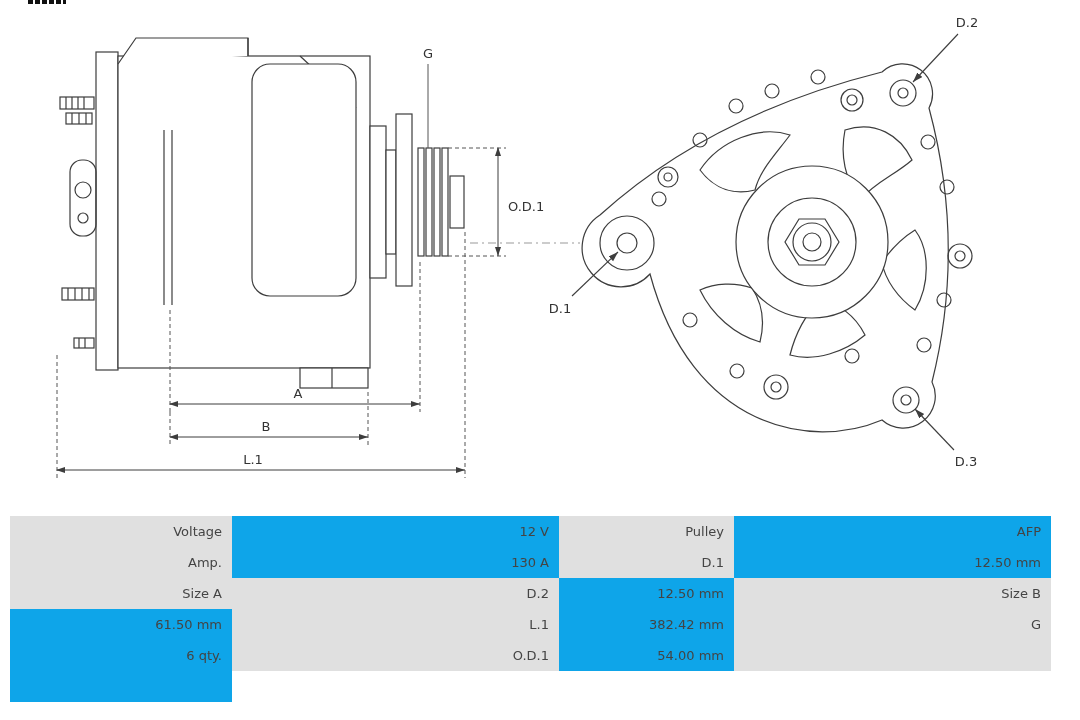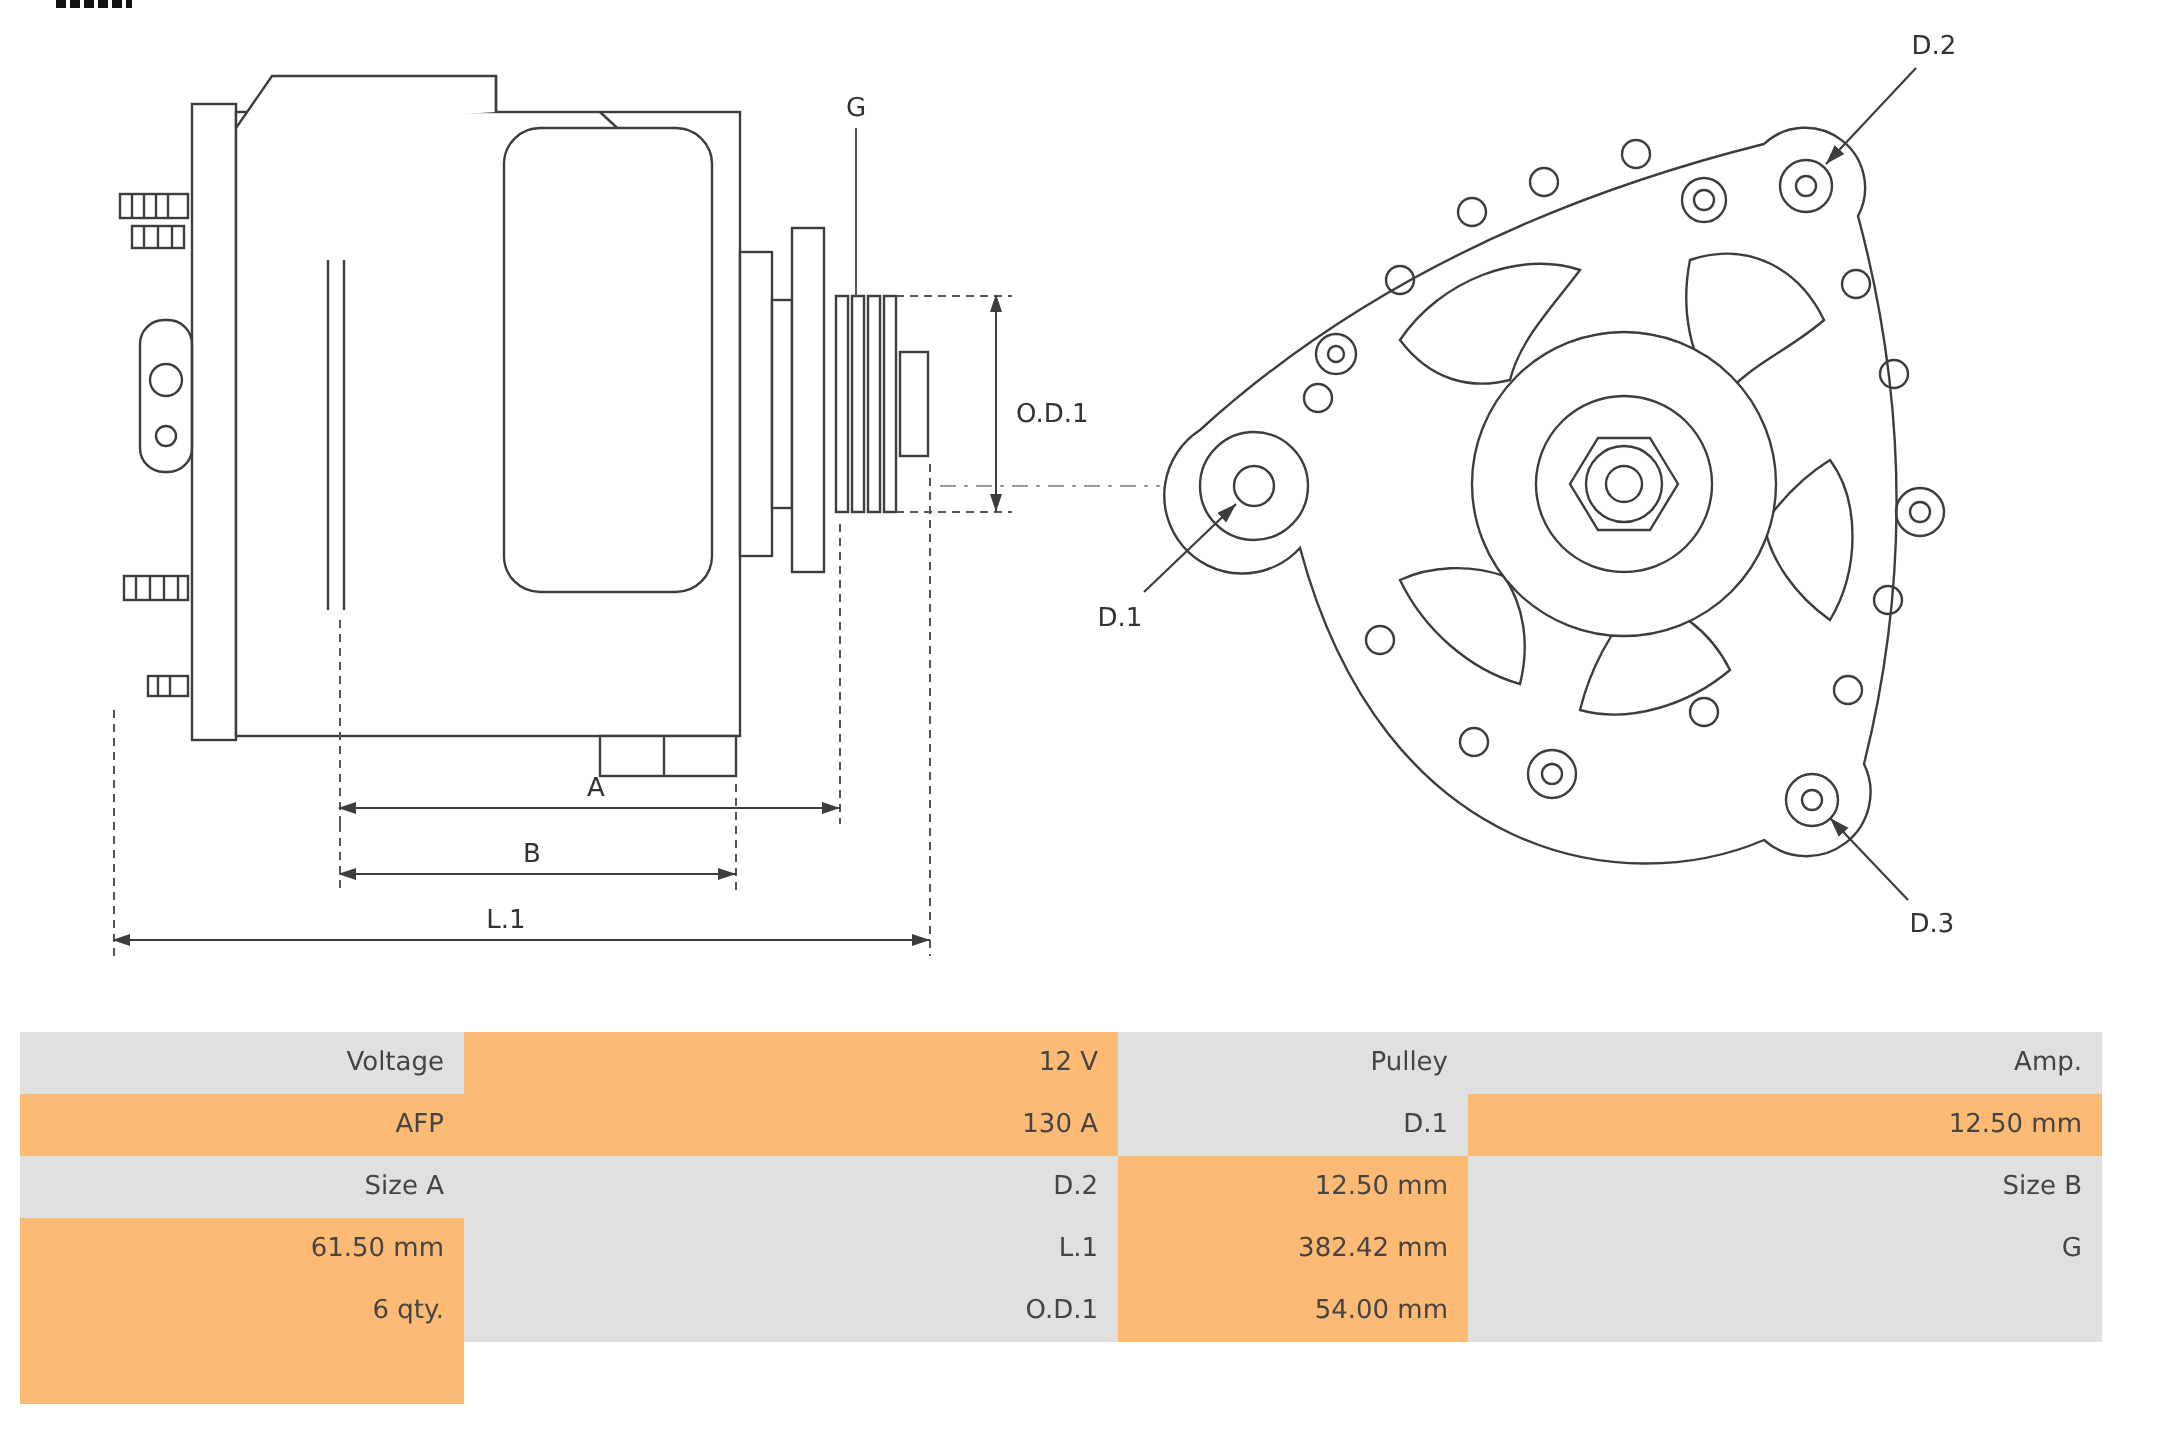--- a/index.html
+++ b/index.html
@@ -24,21 +24,21 @@
     grid-auto-rows:31px;
     gap:0;
     background:#ffffff;
   }
   .cell {
     display:flex; align-items:center; justify-content:flex-end;
     padding-right:10px; box-sizing:border-box;
     font-size:13px; color:#444444; white-space:nowrap;
   }
   .cell.label { background:#e0e0e0; }
-  .cell.value { background:#fdba74; }
+  .cell.value { background:#0ea5e9; }
 </style>
 </head>
 <body>
 
 <div class="top-artifact"></div>
 
 <div class="drawing-wrap">
 <svg width="1080" height="484" viewBox="0 0 1080 484">
   <defs>
     <marker id="ae" markerWidth="10" markerHeight="8" refX="9" refY="3" orient="auto">
@@ -199,23 +199,23 @@
   <text x="966" y="466" text-anchor="middle">D.3</text>
 </svg>
 </div>
 
 <div class="part-number">A4082</div>
 
 <div class="spec-table">
   <div class="cell label">Voltage</div>
   <div class="cell value">12 V</div>
   <div class="cell label">Pulley</div>
+  <div class="cell value">AFP</div>
+
   <div class="cell label">Amp.</div>
-
-  <div class="cell value">AFP</div>
   <div class="cell value">130 A</div>
   <div class="cell label">D.1</div>
   <div class="cell value">12.50 mm</div>
 
   <div class="cell label">Size A</div>
   <div class="cell label">D.2</div>
   <div class="cell value">12.50 mm</div>
 
   <div class="cell label">Size B</div>
   <div class="cell value">61.50 mm</div>

